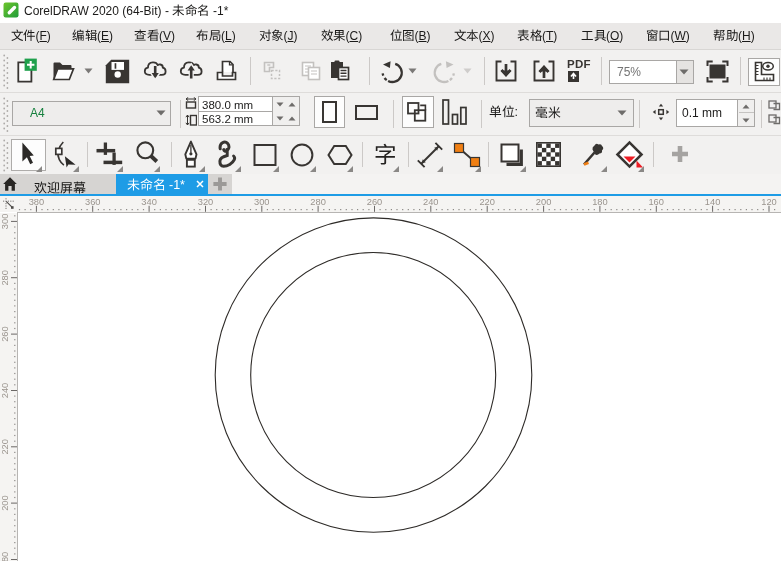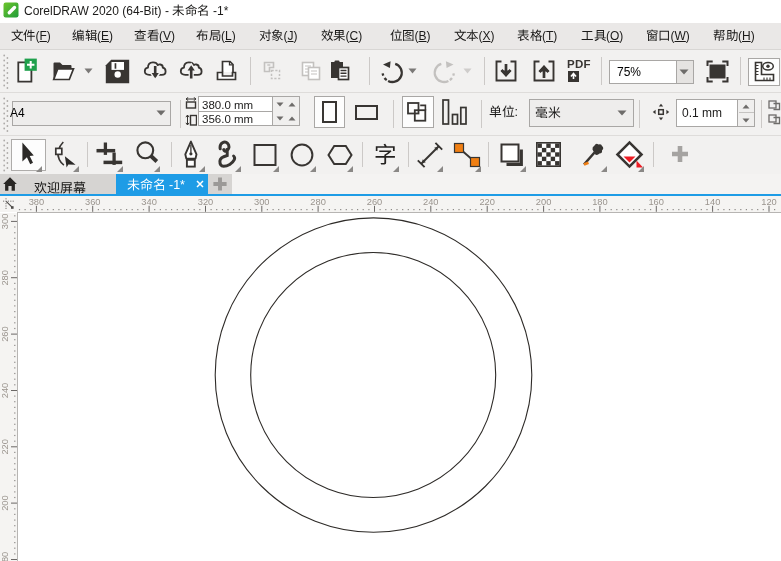--- a/index.html
+++ b/index.html
@@ -228,21 +228,21 @@
 <path d="M13 20 v-10 M8.5 14 L13 9 L17.5 14" fill="none" stroke="#383532" stroke-width="2.7"></path>
     <path d="M7.7 13.4 L13 7.5 L18.3 13.4 Z" fill="#383532"></path>
   </svg>
 <svg class="ab" style="left:565.0px;top:57.0px" width="28" height="28" viewBox="0 0 28 28">
     <text x="2" y="11" font-size="11.5" font-weight="bold" fill="#383532" style="letter-spacing:0.3px">PDF</text>
 <rect x="3" y="14" width="11" height="11" fill="#383532"></rect>
 <path d="M8.5 22 v-5 M6 19.5 L8.5 16.5 L11 19.5" fill="none" stroke="#fff" stroke-width="1.6"></path>
   </svg>
 <div class="sep" style="left:601px;top:57px;height:28px"></div>
 <div class="ab" style="left:608.5px;top:59.5px;width:85px;height:24px;background:#fff;border:1px solid #a9a7a5"></div>
-<div class="ab" style="left:617px;top:65px;font-size:12px;color:#000000">75%</div>
+<div class="ab" style="left:617px;top:65px;font-size:12px;color:#737373">75%</div>
 <div class="ab" style="left:675.5px;top:60.5px;width:17px;height:22px;background:#e5e3e1;border-left:1px solid #a9a7a5"></div>
 <svg class="ab" style="left:679px;top:69px" width="10" height="6">
     <path d="M0.5 0.5 L9.5 0.5 L5 5.5 Z" fill="#6e6c6a"></path>
   </svg>
 <svg class="ab" style="left:704.0px;top:57.5px" width="27" height="27" viewBox="0 0 27 27">
     <g stroke="#383532" stroke-width="2" fill="none">
 <path d="M3.5 8 V3.5 H8.7"></path>
       <path d="M18.3 3.5 H23.5 V8"></path>
 <path d="M23.5 19 V23.5 H18.3"></path>
       <path d="M8.7 23.5 H3.5 V19"></path>
@@ -268,36 +268,36 @@
     <circle cx="2.2" cy="16.5" r="0.9" fill="#aeaba9"></circle>
     <circle cx="5.4" cy="19.0" r="0.9" fill="#aeaba9"></circle>
     <circle cx="2.2" cy="21.5" r="0.9" fill="#aeaba9"></circle>
     <circle cx="5.4" cy="24.0" r="0.9" fill="#aeaba9"></circle>
     <circle cx="2.2" cy="26.5" r="0.9" fill="#aeaba9"></circle>
     <circle cx="5.4" cy="29.0" r="0.9" fill="#aeaba9"></circle>
     <circle cx="2.2" cy="31.5" r="0.9" fill="#aeaba9"></circle>
     <circle cx="5.4" cy="34.0" r="0.9" fill="#aeaba9"></circle>
   </svg>
 <div class="ab" style="left:12px;top:100.5px;width:159px;height:25px;background:#eeedec;border:1px solid #a9a7a5"></div>
-<div class="ab" style="left:10px;top:106px;font-size:12px;color:#000000">A4</div>
+<div class="ab" style="left:30px;top:106px;font-size:12px;color:#15803d">A4</div>
 <svg class="ab" style="left:156px;top:110px" width="10" height="6">
     <path d="M0.5 0.5 L9.5 0.5 L5 5.5 Z" fill="#6e6c6a"></path>
   </svg>
 <div class="sep" style="left:179.5px;top:100px;height:28px"></div>
 <svg class="ab" style="left:184.5px;top:96.5px" width="12" height="32" viewBox="0 0 12 32">
 <path d="M1 2 h10 M1 2 l2.2 -1.6 M1 2 l2.2 1.6 M11 2 l-2.2 -1.6 M11 2 l-2.2 1.6" stroke="#383532" stroke-width="1" fill="none"></path>
 <rect x="1.5" y="5" width="9" height="6" fill="none" stroke="#383532" stroke-width="1.4"></rect>
 <path d="M2 18 v10 M2 18 l-1.6 2.2 M2 18 l1.6 2.2 M2 28 l-1.6 -2.2 M2 28 l1.6 -2.2" stroke="#383532" stroke-width="1" fill="none" transform="translate(0.5,0)"></path>
 <rect x="5.5" y="18.5" width="6" height="9.5" fill="none" stroke="#383532" stroke-width="1.4"></rect>
   </svg>
 <div class="ab" style="left:197.5px;top:96px;width:102px;height:30px;background:#f0efee;border:1px solid #a9a7a5"></div>
 <div class="ab" style="left:198.5px;top:97px;width:74px;height:28px;background:#fff;border-right:1px solid #a9a7a5"></div>
 <div class="ab" style="left:198.5px;top:110.7px;width:74px;height:1px;background:#a9a7a5"></div>
 <div class="ab" style="left:202px;top:98.6px;font-size:11.5px;color:#1b1a19">380.0 mm</div>
-<div class="ab" style="left:202px;top:112.8px;font-size:11.5px;color:#1b1a19">356.0 mm</div>
+<div class="ab" style="left:202px;top:112.8px;font-size:11.5px;color:#1b1a19">563.2 mm</div>
 <svg class="ab" style="left:276px;top:101.5px" width="8" height="5">
     <path d="M0.5 0.5 L7.5 0.5 L4 4.5 Z" fill="#6e6c6a"></path>
   </svg>
 <svg class="ab" style="left:288px;top:101.5px" width="8" height="5">
     <path d="M0.5 4.5 L7.5 4.5 L4 0.5 Z" fill="#6e6c6a"></path>
   </svg>
 <svg class="ab" style="left:276px;top:116.2px" width="8" height="5">
     <path d="M0.5 0.5 L7.5 0.5 L4 4.5 Z" fill="#6e6c6a"></path>
   </svg>
 <svg class="ab" style="left:288px;top:116.2px" width="8" height="5">

